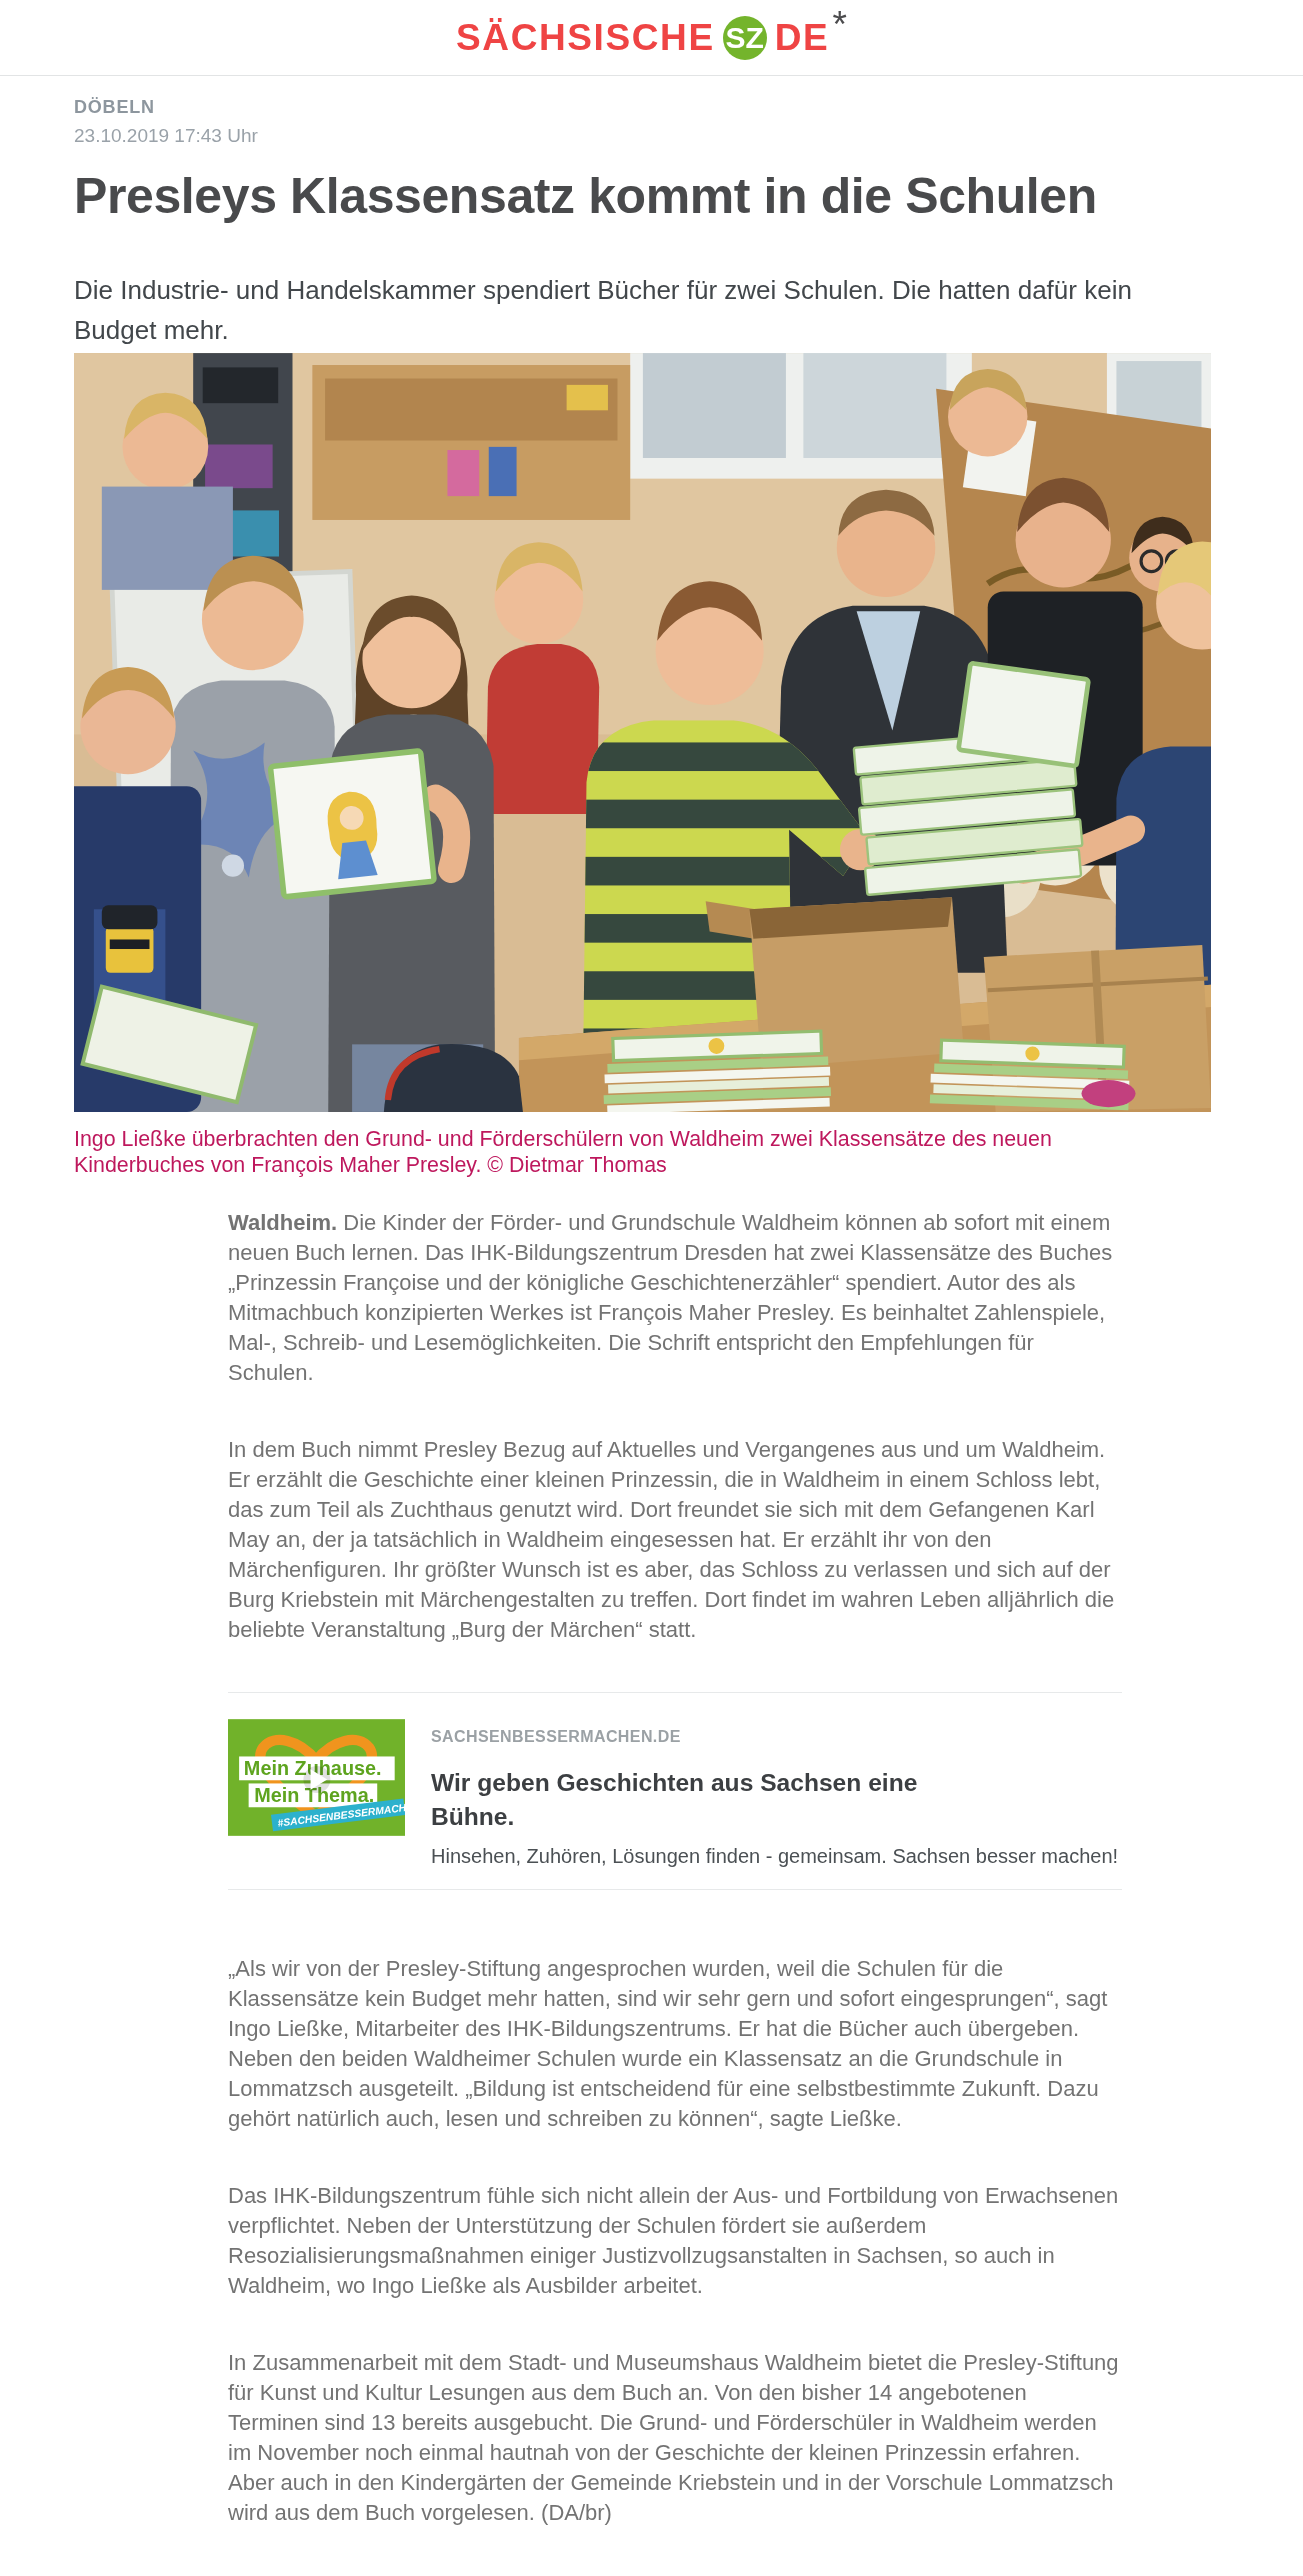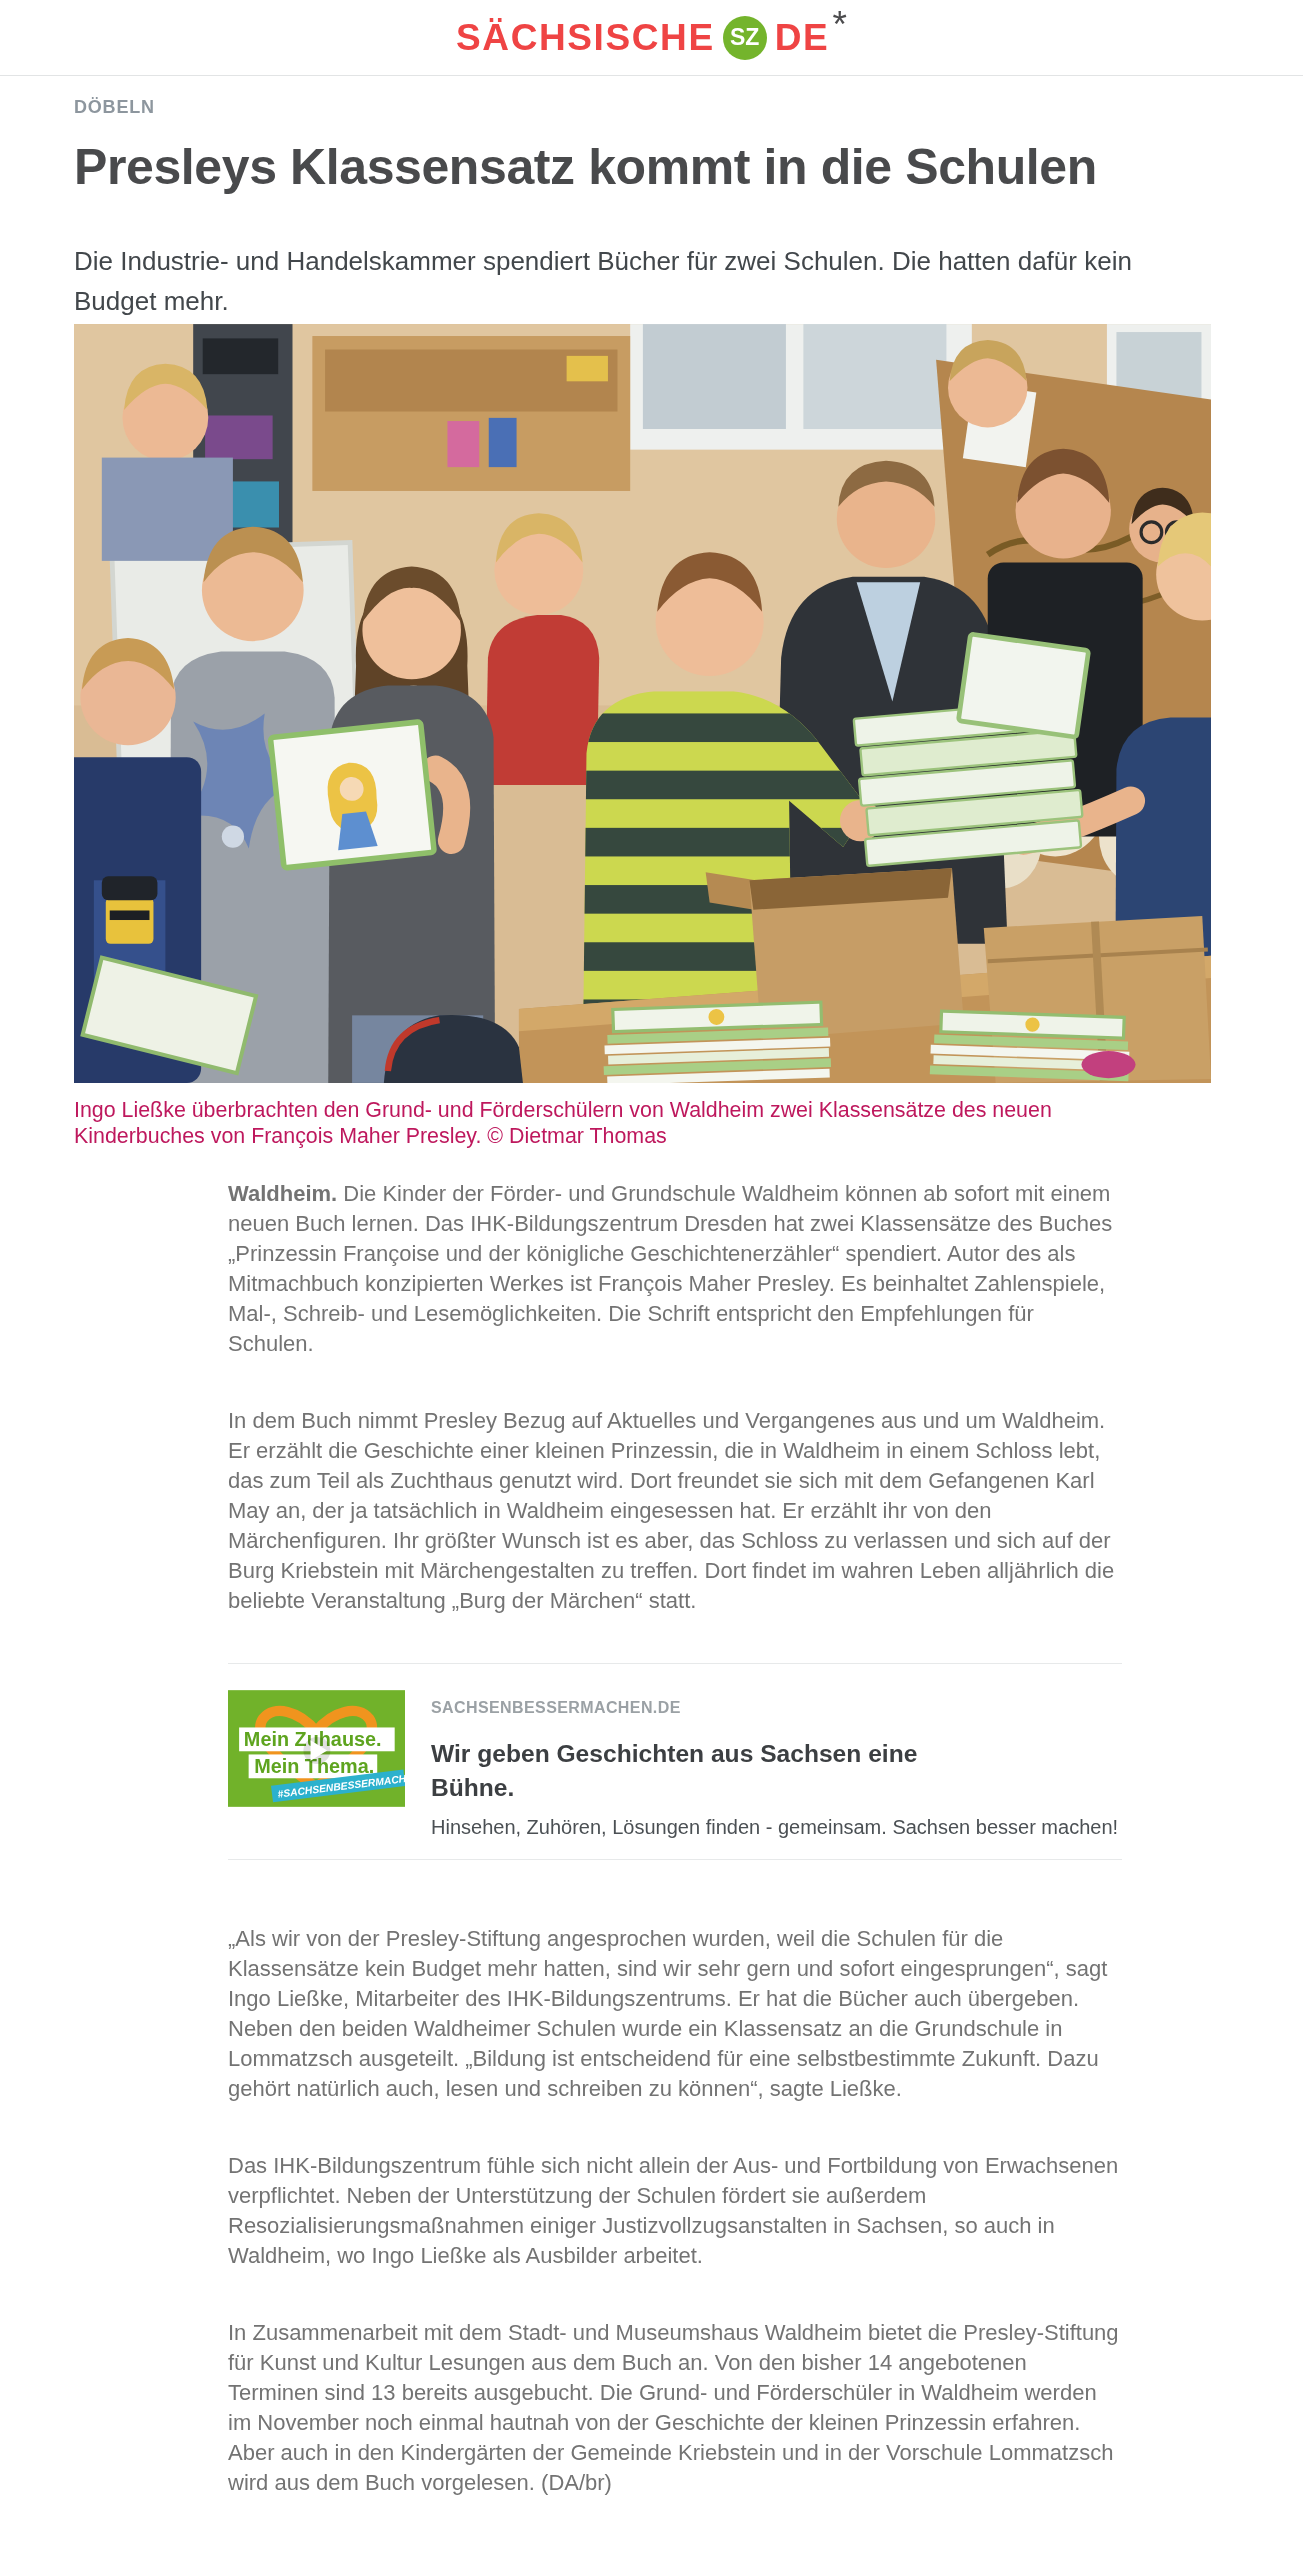--- a/index.html
+++ b/index.html
@@ -5,21 +5,21 @@
   html,body{margin:0;padding:0;background:#ffffff;}
   body{width:1303px;height:2576px;overflow:hidden;position:relative;
        font-family:"Liberation Sans",sans-serif;color:#474b4f;}
 
   
   .site-header{height:75px;border-bottom:0.8px solid #e2e4e5;display:flex;
                align-items:center;justify-content:center;background:#fff;}
   .logo{display:flex;align-items:center;}
   .logo-word{font-size:37px;font-weight:800;color:#ef4444;letter-spacing:1.6px;}
   .logo-badge{width:44px;height:44px;border-radius:50%;background:#74b42c;color:#fff;
-              font-size:23px;font-weight:800;display:flex;align-items:center;
+              font-size:30px;font-weight:800;display:flex;align-items:center;
               justify-content:center;margin:0 8px;letter-spacing:0;}
   .logo-asterisk{font-size:37px;color:#4c4c4e;font-weight:400;
                  transform:translateY(-12.7px);margin-left:3.2px;}
 
   
   .content{margin-left:74px;width:1137px;}
   .category{margin-top:21.4px;font-size:18px;font-weight:700;color:#8d969e;
             letter-spacing:0.8px;cursor:pointer;}
   .pubdate{margin-top:7.1px;font-size:19px;color:#9aa2a9;}
   h1.headline{margin:19px 0 0;font-size:50px;line-height:60px;font-weight:700;
@@ -53,20 +53,21 @@
   <div class="logo">
     <span class="logo-word">SÄCHSISCHE</span>
     <span class="logo-badge">SZ</span>
     <span class="logo-word">DE</span>
     <span class="logo-asterisk">*</span>
   </div>
 </header>
 
 <main class="content">
   <div class="category">DÖBELN</div>
+  <div class="pubdate">23.10.2019 17:43 Uhr</div>
   <h1 class="headline">Presleys Klassensatz kommt in die Schulen</h1>
   <div class="subtitle">Die Industrie- und Handelskammer spendiert Bücher für zwei Schulen. Die hatten dafür kein Budget mehr.</div>
 
   <figure>
 
     <svg class="photo" viewBox="0 0 1431 955" xmlns="http://www.w3.org/2000/svg">
       <defs>
         <clipPath id="cp-stripe">
           <path d="M640,955 L645,540 Q652,470 730,462 L830,462 Q895,470 940,530 L1000,610 L968,658 L900,600 L905,955 Z"></path>
         </clipPath>

